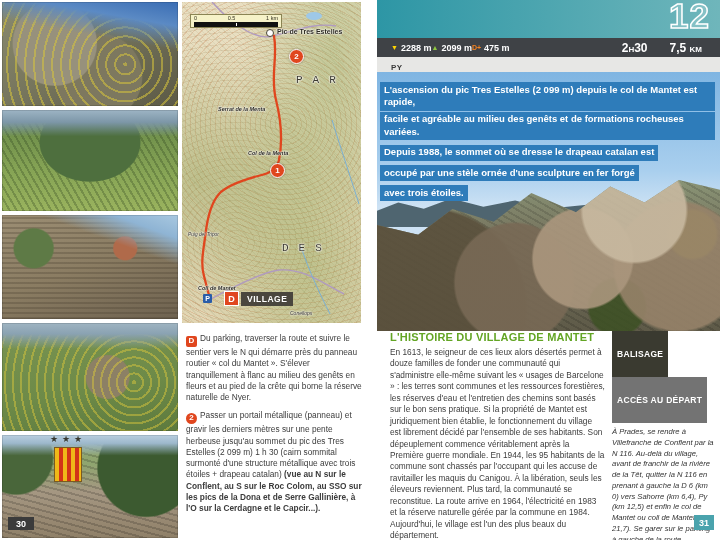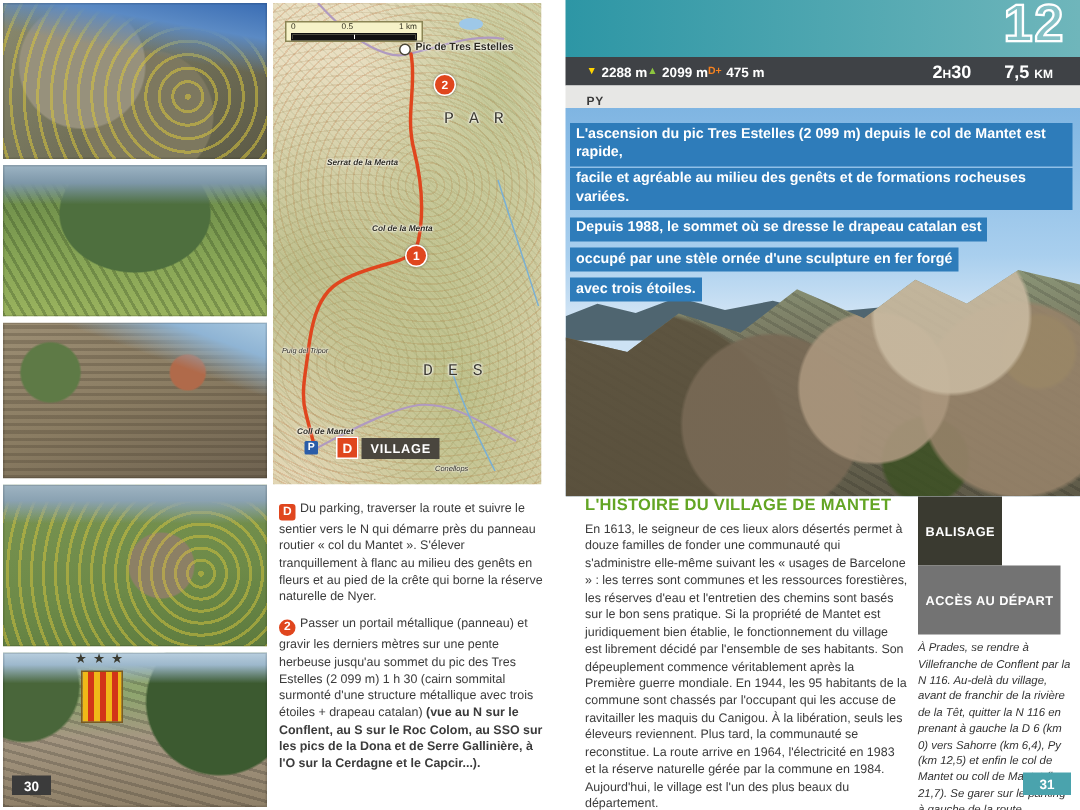--- a/index.html
+++ b/index.html
@@ -90,21 +90,21 @@
   .directions p{margin:0 0 7px 0;}
   .wp{display:inline-flex;width:11px;height:11px;border-radius:50%;background:#e0461e;color:#fff;
       font-size:8px;font-weight:bold;align-items:center;justify-content:center;margin-right:3px;
       vertical-align:-2px;}
   .wp-d{border-radius:2px;}
   .bold{font-weight:bold;}
 
   .pagenum{position:absolute;color:#fff;font-size:9px;font-weight:bold;display:flex;
       align-items:center;justify-content:center;}
   .pagenum-left{left:8px;top:517px;width:26px;height:13px;background:#3b3b3b;}
-  .pagenum-right{right:6px;bottom:10px;width:32px;height:15px;background:#4aa3ad;}
+  .pagenum-right{right:6px;bottom:10px;width:20px;height:15px;background:#4aa3ad;}
 
   
   .page-right{position:absolute;left:377px;top:0;width:343px;height:540px;}
   .band{position:absolute;left:0;top:0;width:343px;height:38px;
        background:linear-gradient(90deg,#2d96a5,#6fb6bb);}
   .title{position:absolute;left:14px;top:6px;color:#fff;font-size:23px;letter-spacing:.5px;}
   .title .t-light{font-weight:normal;opacity:.92;}
   .title .t-bold{font-weight:bold;}
   .route-num{position:absolute;right:10px;top:-4px;font-size:35px;font-weight:bold;
        color:rgba(255,255,255,.18);-webkit-text-stroke:1.5px #fff;letter-spacing:1px;}

